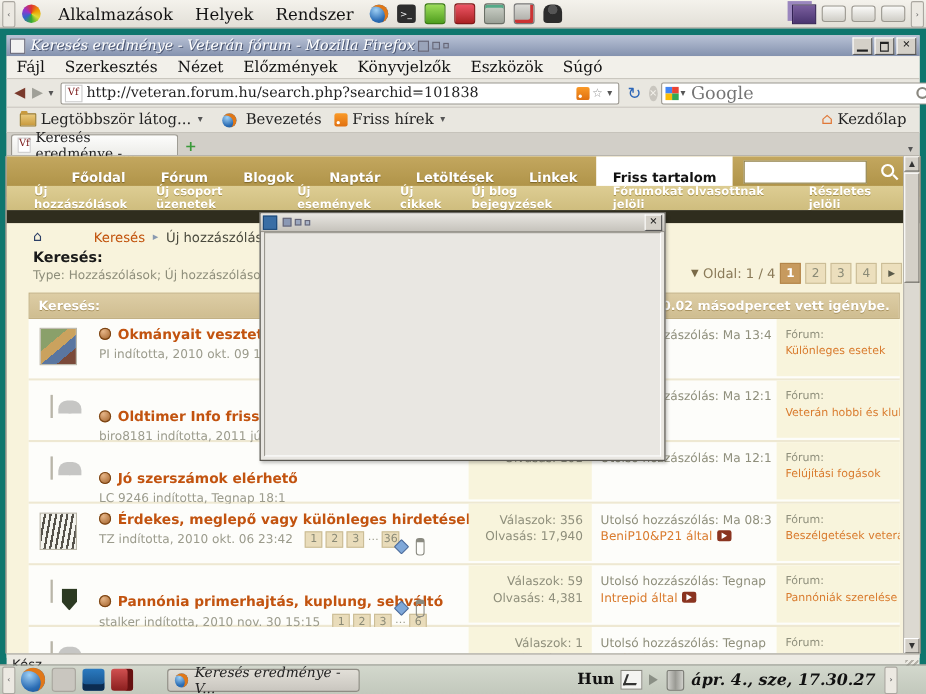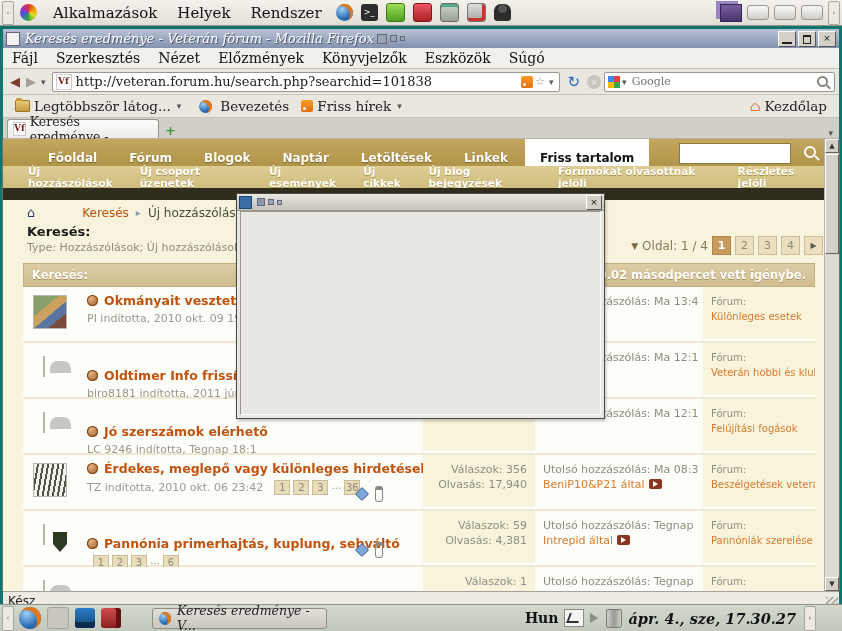--- a/index.html
+++ b/index.html
@@ -18,69 +18,69 @@
   .i-term{background:#2d2d2d;color:#fff;font-size:8px;line-height:17px;text-align:center;}
   .i-green{background:linear-gradient(#9ede5a,#4f9e1e);border:1px solid #3a7a12;}
   .i-red{background:linear-gradient(#e56,#a22);border:1px solid #801818;}
   .i-calc{background:linear-gradient(#cfd4cb,#9aa096);border:1px solid #6a6f66;box-shadow:inset 0 3px 0 #5a8;}
   .i-drive{background:linear-gradient(#dcdcd8,#a8a8a2);border:1px solid #777;box-shadow:inset -3px -3px 0 #c33;}
   .i-user{background:radial-gradient(circle at 50% 28%,#555 28%,#2c2c2c 30%);border-radius:40% 40% 20% 20%;}
   .i-net{width:20px;height:16px;background:linear-gradient(#7a5e9e,#4a3570);border:1px solid #332255;margin-left:auto;box-shadow:-4px -3px 0 #9a86be;}
   .wsbtn{width:20px;height:13px;background:linear-gradient(#fafaf8,#cfcdc6);border:1px solid #9a978f;border-radius:3px;margin-left:5px;}
   
   .bwin{position:absolute;top:26px;left:0;width:842px;height:578px;background:#d8d5ce;
-        border:3px solid #0f766e;box-sizing:border-box;}
+        border:6px solid #0f766e;box-sizing:border-box;}
   .btitle{height:19px;background:linear-gradient(#b9c2d6,#8492ae);display:flex;align-items:center;padding:0 3px;}
   .btitle .wicon{width:12px;height:12px;background:#f2f2f2;border:1px solid #667;margin-right:5px;}
   .btitle .ttext{font-family:"DejaVu Serif",serif;font-style:italic;font-size:13px;color:#fff;
                  text-shadow:1px 1px 0 #4a5570;white-space:nowrap;}
   .trail{display:inline-block;background:#9aa4ba;border:1px solid #667;margin-left:3px;}
   .wbtns{margin-left:auto;display:flex;gap:2px;}
   .wbtn{width:16px;height:14px;background:#d4d0c8;border:1px solid;border-color:#fff #555 #555 #fff;
         font-size:9px;line-height:12px;text-align:center;color:#111;position:relative;}
   .wbtn.min::after{content:"";position:absolute;left:3px;right:3px;bottom:2px;height:2px;background:#222;}
   .wbtn.res::after{content:"";position:absolute;left:4px;top:3px;width:6px;height:6px;border:1px solid #222;border-top-width:2px;}
   .bmenubar{height:20px;background:#f2f0ea;border-bottom:1px solid #c6c3bb;display:flex;align-items:center;gap:0;}
   .bmenu{font-family:"DejaVu Serif",serif;font-size:14px;color:#111;padding:0 9px;}
   .bnav{height:26px;background:#e9e7e0;border-bottom:1px solid #c6c3bb;display:flex;align-items:center;padding:0 4px;box-sizing:border-box;}
   .navarrow{font-size:13px;line-height:1;padding:0 3px;}
   .back{color:#7a3a2c;} .fwd{color:#a0a098;} .chev{font-size:9px;color:#555;padding:0 2px;}
   .urlwrap{display:flex;align-items:center;flex:0 0 508px;height:20px;background:#fff;border:1px solid #9a978f;
            border-radius:2px;margin:0 4px;padding:0 3px;box-sizing:border-box;}
-  .fav{width:14px;height:14px;background:#fff;border:1px solid #ccc;color:#7a1a1a;font-size:9px;font-weight:bold;
+  .fav{width:14px;height:14px;background:#fff;border:1px solid #ccc;color:#7a1a1a;font-size:9px;font-weight:normal;
        font-family:"DejaVu Serif",serif;text-align:center;line-height:13px;}
   .urlinput{flex:1;border:0;outline:0;font-family:"DejaVu Serif",serif;font-size:13px;color:#222;background:transparent;padding:0 4px;}
   .rss{width:12px;height:12px;border-radius:2px;background:linear-gradient(#fa9a28,#e07010);position:relative;}
   .rss::after{content:"";position:absolute;left:2px;bottom:2px;width:3px;height:3px;border-radius:50%;background:#fff;}
   .star{color:#999;font-size:11px;padding:0 2px;}
   .reload{color:#2b66b8;font-size:15px;padding:0 4px;}
   .stopb{width:14px;height:14px;border-radius:50%;background:#c9c6bf;color:#f4f2ec;font-size:9px;line-height:14px;text-align:center;margin:0 3px;}
   .sbox{display:flex;align-items:center;flex:1;height:20px;background:#fff;border:1px solid #9a978f;border-radius:2px;padding:0 3px;box-sizing:border-box;}
   .glogo4{width:12px;height:12px;display:grid;grid-template-columns:6px 6px;}
   .glogo4 i{display:block;width:6px;height:6px;}
   .glogo4 i:nth-child(1){background:#4285f4}.glogo4 i:nth-child(2){background:#ea4335}
   .glogo4 i:nth-child(3){background:#fbbc05}.glogo4 i:nth-child(4){background:#34a853}
-  .sinput{flex:1;border:0;outline:0;font-family:"DejaVu Serif",serif;font-size:11px;color:#888;background:transparent;padding:0 3px;}
+  .sinput{flex:1;border:0;outline:0;font-family:"DejaVu Serif",serif;font-size:16px;color:#888;background:transparent;padding:0 3px;}
   .mag{width:7px;height:7px;border:2px solid #8a8880;border-radius:50%;position:relative;margin-right:3px;}
   .mag::after{content:"";position:absolute;width:5px;height:2px;background:#8a8880;transform:rotate(45deg);left:7px;top:8px;}
   .bbook{height:22px;background:#e9e7e0;border-bottom:1px solid #c6c3bb;display:flex;align-items:center;padding:0 6px;
          font-family:"DejaVu Serif",serif;font-size:13.5px;color:#222;}
   .bitem{display:flex;align-items:center;gap:4px;padding:0 6px;}
   .folder{width:13px;height:10px;background:linear-gradient(#eac97a,#c89a3e);border:1px solid #9a7a2a;border-radius:1px;position:relative;}
   .folder::before{content:"";position:absolute;top:-3px;left:0;width:6px;height:3px;background:#c89a3e;border-radius:1px 1px 0 0;}
   .housei{color:#e07838;font-size:14px;line-height:1;}
   .btabs{height:21px;background:#d2cfc8;border-bottom:1px solid #b5b2aa;display:flex;align-items:flex-end;padding:0 4px;box-sizing:border-box;}
   .tab{display:flex;align-items:center;gap:4px;width:152px;height:19px;background:linear-gradient(#fdfdfc,#ececе8);
        background:linear-gradient(#fdfdfc,#ecece8);border:1px solid #9a978f;border-bottom:0;border-radius:3px 3px 0 0;
        padding:0 5px;font-family:"DejaVu Serif",serif;font-size:12.5px;color:#222;box-sizing:border-box;}
   .newtab{color:#3a9a3a;font-weight:bold;font-size:13px;padding:0 6px;}
   .tabchev{margin-left:auto;color:#555;font-size:9px;padding-right:2px;}
   
   .content{position:relative;height:452px;overflow:hidden;background:#f8f3dc;border-left:1px solid #72706a;border-right:1px solid #72706a;margin:0 -1px;}
-  .goldnav{position:absolute;top:0;left:0;right:0;height:37px;background:linear-gradient(#c3a75f,#a98d41);display:flex;align-items:stretch;padding-left:30px;}
+  .goldnav{position:absolute;top:0;left:0;right:0;height:37px;background:linear-gradient(#c3a75f,#a98d41);display:flex;align-items:stretch;padding-left:44px;}
   .gtab{display:flex;align-items:center;padding:0 15px;margin-right:2px;color:#fff;font-size:12px;font-weight:bold;
         text-shadow:0 1px 1px #7a6426;}
   .gtab.active{background:#fff;color:#111;text-shadow:none;}
   .fsearch{position:absolute;right:48px;top:4px;width:106px;height:17px;background:#fff;border:1px solid #8a7a3e;}
   .fsearchbtn{position:absolute;right:16px;top:3px;width:26px;height:20px;display:flex;align-items:center;justify-content:center;}
   .mag2{width:8px;height:8px;border:2px solid #fff;border-radius:50%;position:relative;}
   .mag2::after{content:"";position:absolute;width:6px;height:2px;background:#fff;transform:rotate(45deg);left:8px;top:9px;}
   .subnav{position:absolute;top:27px;left:0;right:0;height:22px;background:linear-gradient(#ddcd93,#cfbd7e);
           display:flex;align-items:center;gap:13px;padding-left:25px;font-size:10.5px;font-weight:bold;color:#fff;
           text-shadow:0 1px 0 #a8924e;}
@@ -442,20 +442,21 @@
 
         <div class="trow">
           <div class="cell c-thread">
             <span class="avatar av-shield"></span>
             <div class="tinfo">
               <div class="tline">
                   <span class="ball"></span>
                 <a class="ttitle">Pannónia primerhajtás, kuplung, sebváltó</a>
                 </div>
               <div class="tmeta">
+                  <span>stalker indította, 2010 nov. 30 15:15</span>
                 <span class="mini">
                   <b>1</b>
                   <b>2</b>
                   <b>3</b>
                   <i>…</i>
                   <b>6</b>
                 </span>
                 </div>
             </div>
             <span class="rowicons">

